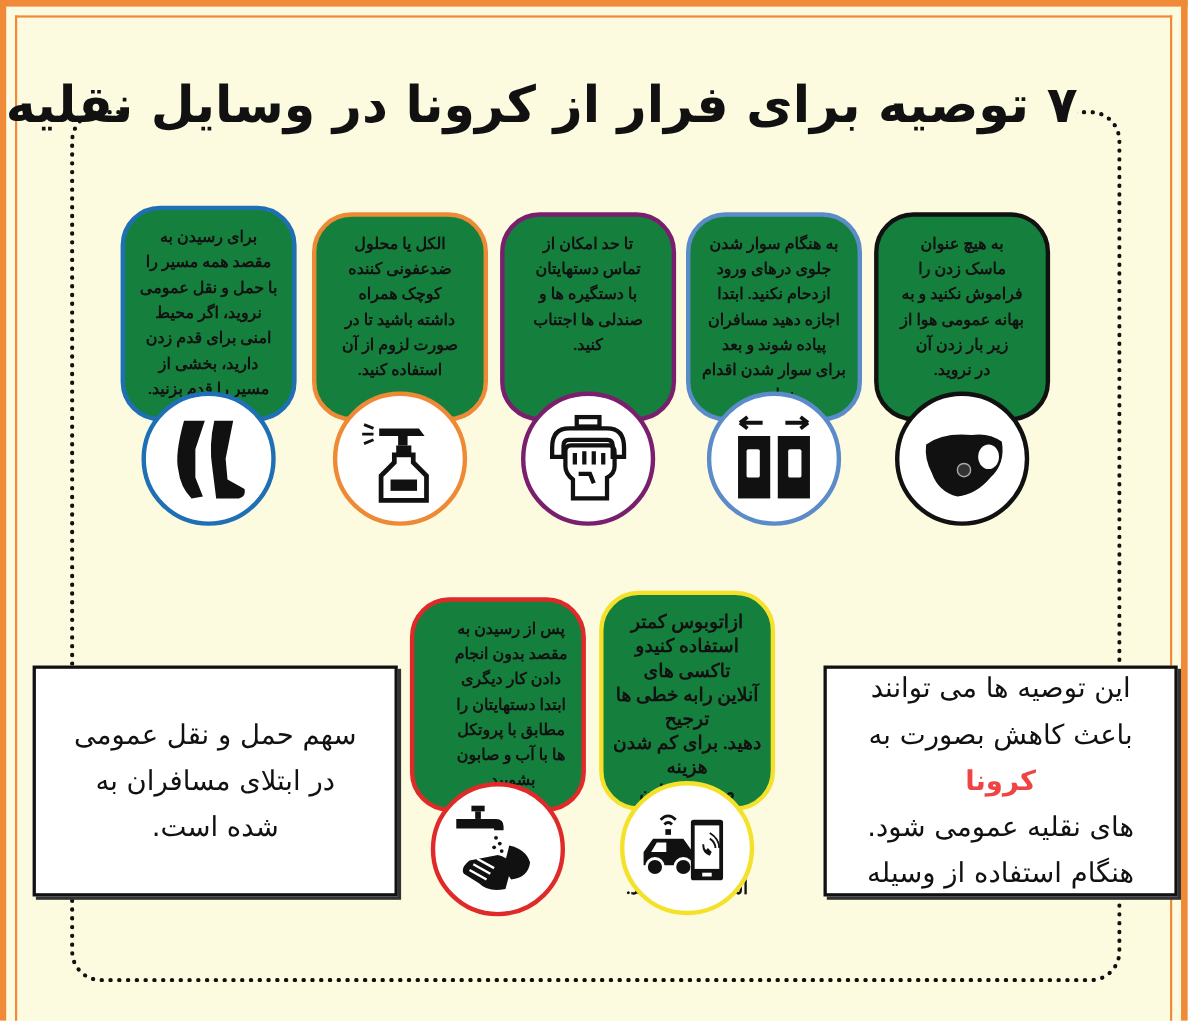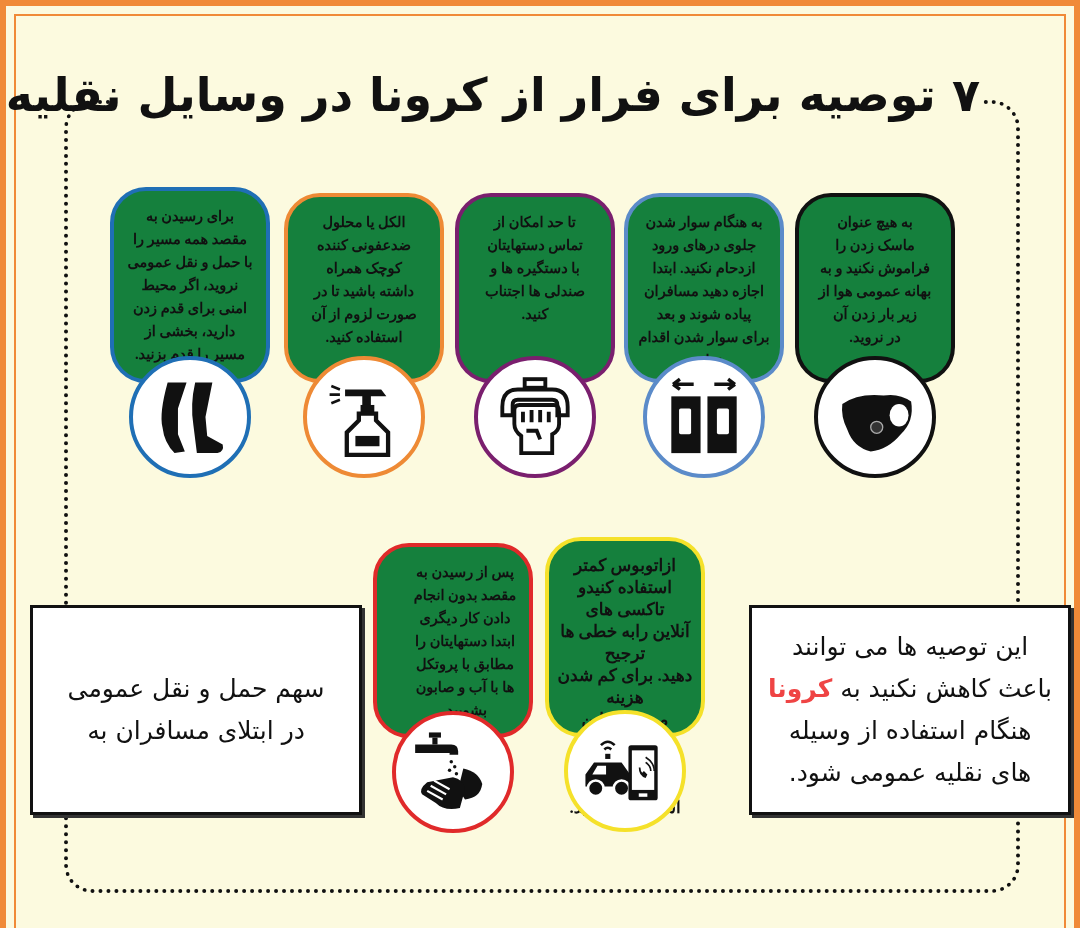--- a/index.html
+++ b/index.html
@@ -198,24 +198,25 @@
       <path d="M62 46 Q80 50 84 64 Q82 80 64 82 L56 70 Z" fill="#111"></path>
       <path d="M20 62 L50 56 Q62 58 64 70 L58 92 Q40 96 30 86 L14 76 Q10 70 20 62 Z" fill="#111"></path>
       <path d="M24 66 L42 76 M20 72 L38 82 M28 60 L46 70" stroke="#fff" stroke-width="2.5"></path>
     </svg>
   </div>
 </div>
 
 <div class="info-box" style="left:717px; top:605px; width:322px; height:210px;margin-left:32px;">
   <div>
     <div>این توصیه ها می توانند</div>
-    <div><span>باعث کاهش نکنید به </span><span class="red">کرونا</span></div>
+    <div><span>باعث کاهش بصورت به </span><span class="red">کرونا</span></div>
+    <div>های نقلیه عمومی شود.</div>
     <div>هنگام استفاده از وسیله</div>
-    <div>های نقلیه عمومی شود.</div>
   </div>
 </div>
 
 <div class="info-box" style="left:30px; top:605px; width:332px; height:210px;">
   <div>
     <div>سهم حمل و نقل عمومی</div>
     <div>در ابتلای مسافران به</div>
+    <div>شده است.</div>
   </div>
 </div>
 
 </body></html>

